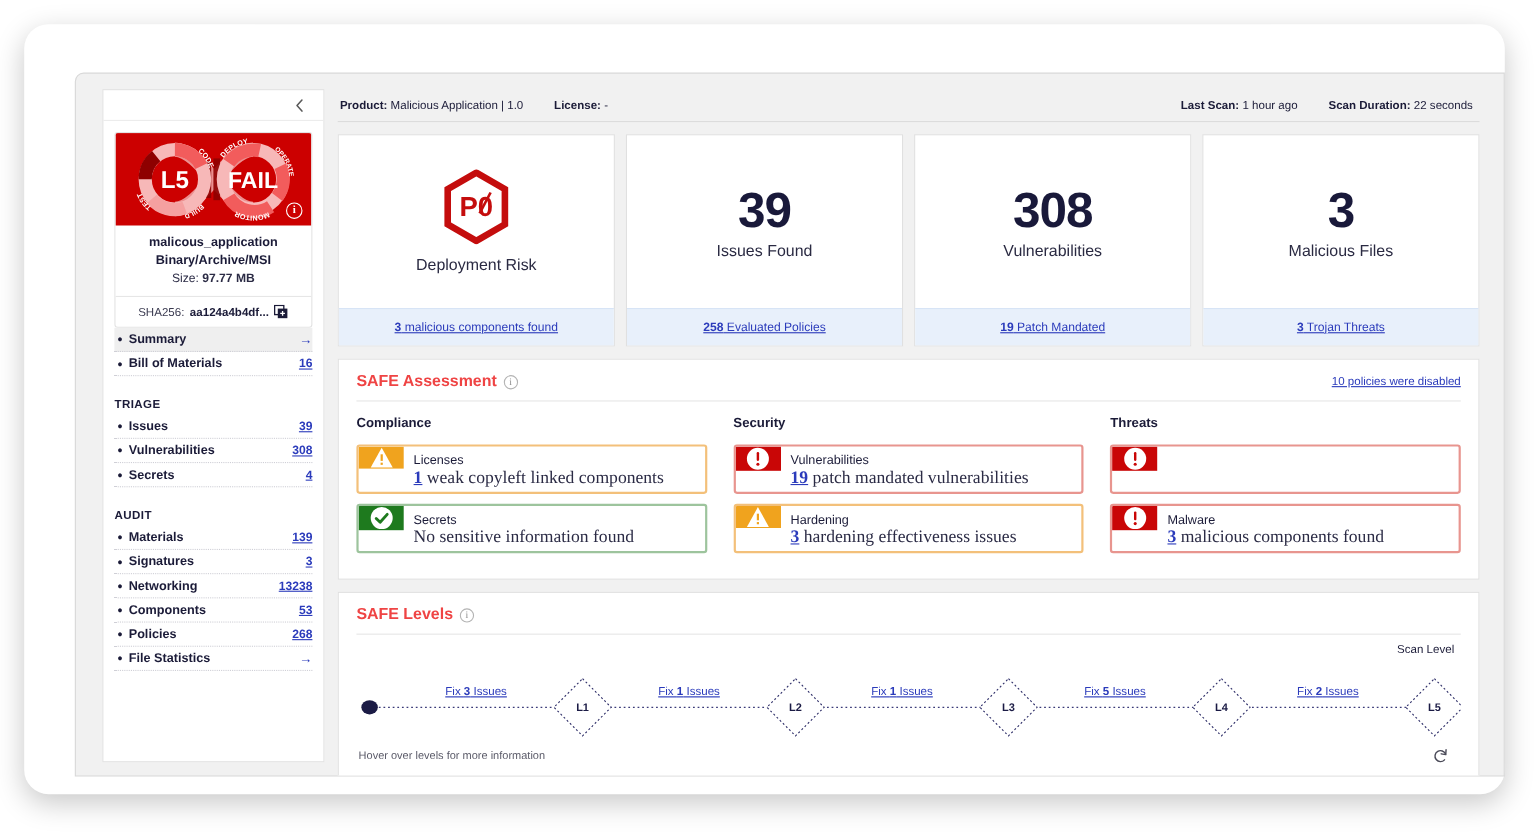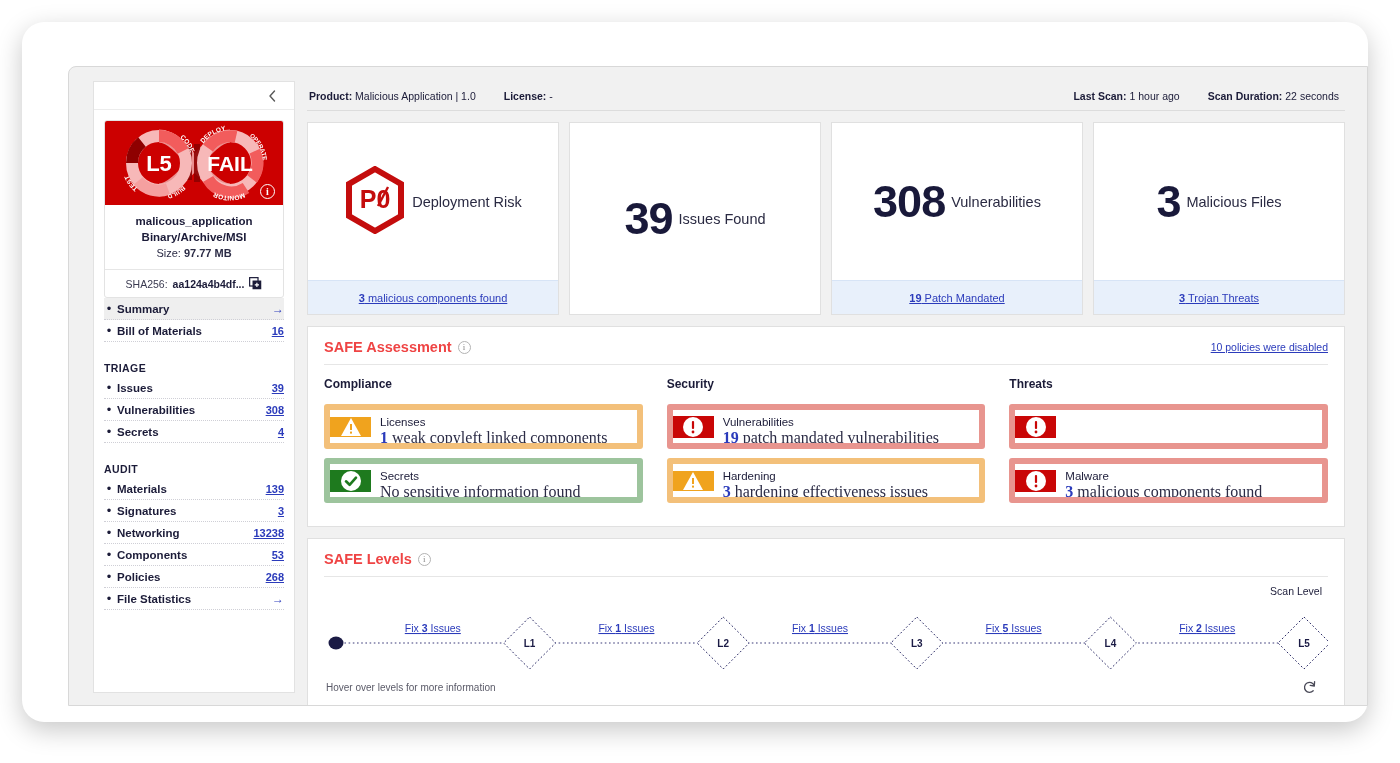--- a/index.html
+++ b/index.html
@@ -148,21 +148,21 @@
   .kpi-row { display: flex; gap: 10px; margin-top: 11px; }
   .kpi {
     flex: 1;
     background: #ffffff;
     border: 1px solid #e0e0e0;
     display: flex; flex-direction: column;
     height: 193px;
   }
   .kpi-body {
     flex: 1;
-    display: flex; 
+    display: flex; flex-direction: column;
     align-items: center; justify-content: center;
     gap: 6px;
     border-radius: 27px;
   }
   .kpi-num {
     font-size: 45px; font-weight: bold; color: #19193a;
     line-height: 48px; letter-spacing: -1px;
   }
   .kpi-label { font-size: 14.5px; color: #2a2a42; }
   .kpi-foot {
@@ -205,24 +205,24 @@
     text-decoration: underline; cursor: pointer;
   }
 
   .assess-cols { display: flex; gap: 24px; margin-top: 12px; }
   .assess-col { flex: 1; }
   .col-title {
     font-size: 12px; font-weight: bold; color: #1b1b38;
     margin-bottom: 13px;
   }
   .status-card {
-    display: flex; align-items: center;
+    display: flex; align-items: flex-start;
     height: 45px;
     background: #ffffff;
-    border: 6px solid #3b82f6;
+    border: 2px solid #3b82f6;
     border-radius: 3px;
     margin-bottom: 9px;
     overflow: hidden;
   }
   .status-card.sev-warn  { border-color: #f3c07a; }
   .status-card.sev-crit  { border-color: #e8958f; }
   .status-card.sev-ok    { border-color: #9dc49d; }
   .sc-icon {
     width: 41px; flex: 0 0 41px;
     display: flex; align-items: center; justify-content: center;
@@ -443,20 +443,23 @@
                 <div class="kpi-label">Deployment Risk</div>
               </div>
               <div class="kpi-foot">
                 <a><b>3</b> malicious components found</a>
               </div>
             </div>
             <div class="kpi">
               <div class="kpi-body">
                 <div class="kpi-num">39</div>
                 <div class="kpi-label">Issues Found</div>
+              </div>
+              <div class="kpi-foot">
+                <a><b>258</b> Evaluated Policies</a>
               </div>
             </div>
             <div class="kpi">
               <div class="kpi-body">
                 <div class="kpi-num">308</div>
                 <div class="kpi-label">Vulnerabilities</div>
               </div>
               <div class="kpi-foot">
                 <a><b>19</b> Patch Mandated</a>
               </div>

